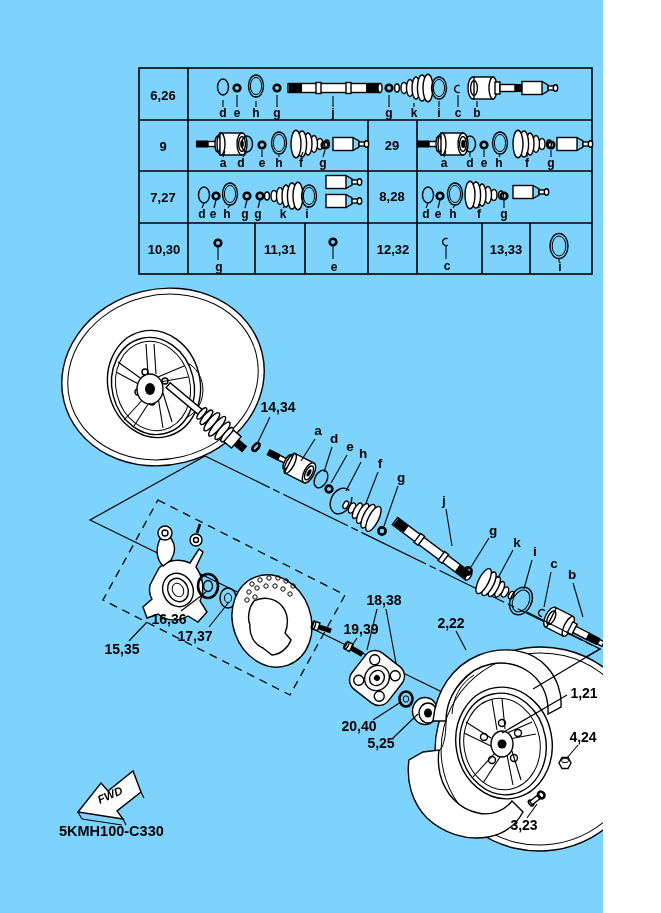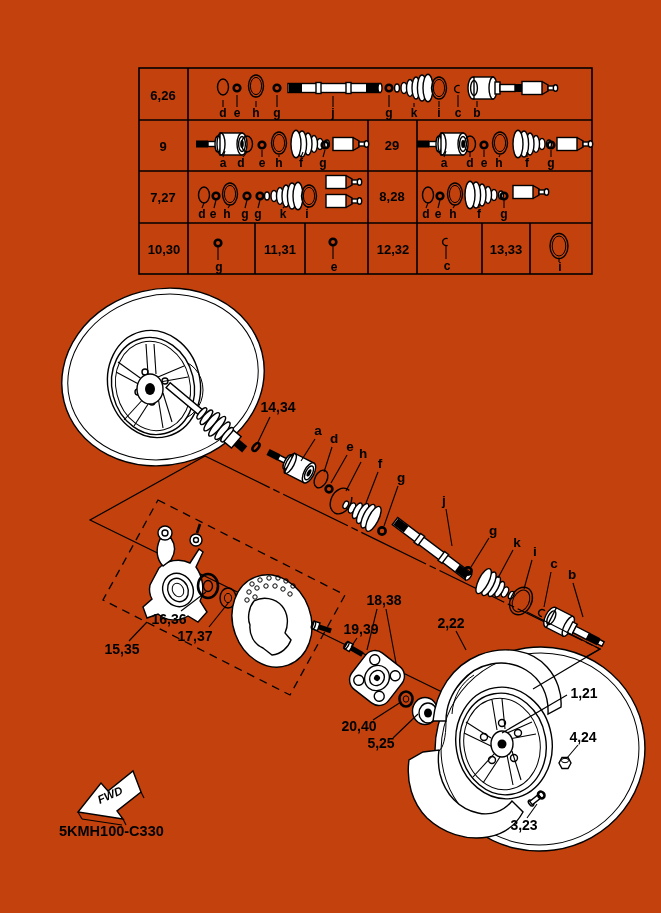--- a/index.html
+++ b/index.html
@@ -1,16 +1,16 @@
 <!DOCTYPE html>
 <html><head>
 <meta charset="utf-8">
 <style>
   html,body{margin:0;padding:0;background:#ffffff;}
-  .page{position:relative;width:661px;height:913px;background:#c2410c;overflow:hidden;}
+  .page{position:relative;width:603px;height:913px;background:#7dd3fc;overflow:hidden;}
   svg text{font-family:"Liberation Sans","DejaVu Sans",sans-serif;font-weight:bold;fill:#000;text-anchor:middle;}
   .t-ref{font-size:13px;}
   .t-letter{font-size:12px;}
   .t-dletter{font-size:13.5px;}
   .t-call{font-size:14px;}
   .t-code{font-size:14.5px;text-anchor:start;}
   .t-fwd{font-size:11.5px;font-style:italic;}
   .ln{fill:none;stroke:#000;stroke-width:1.4;}
   .lnf{fill:#fff;stroke:#000;stroke-width:1.4;}
   .lnt{fill:none;stroke:#000;stroke-width:1;}

